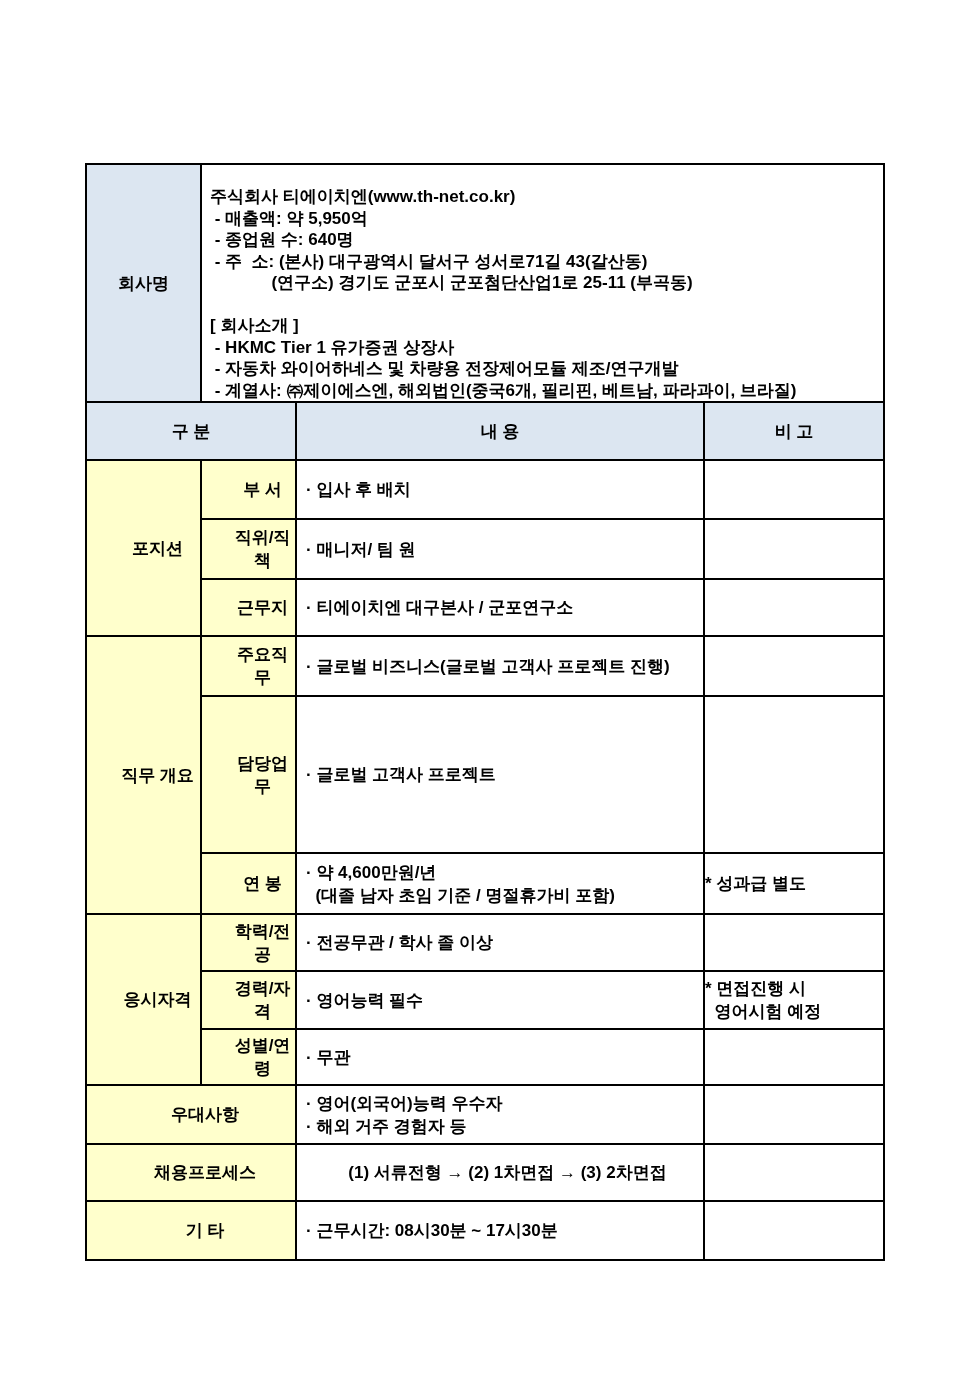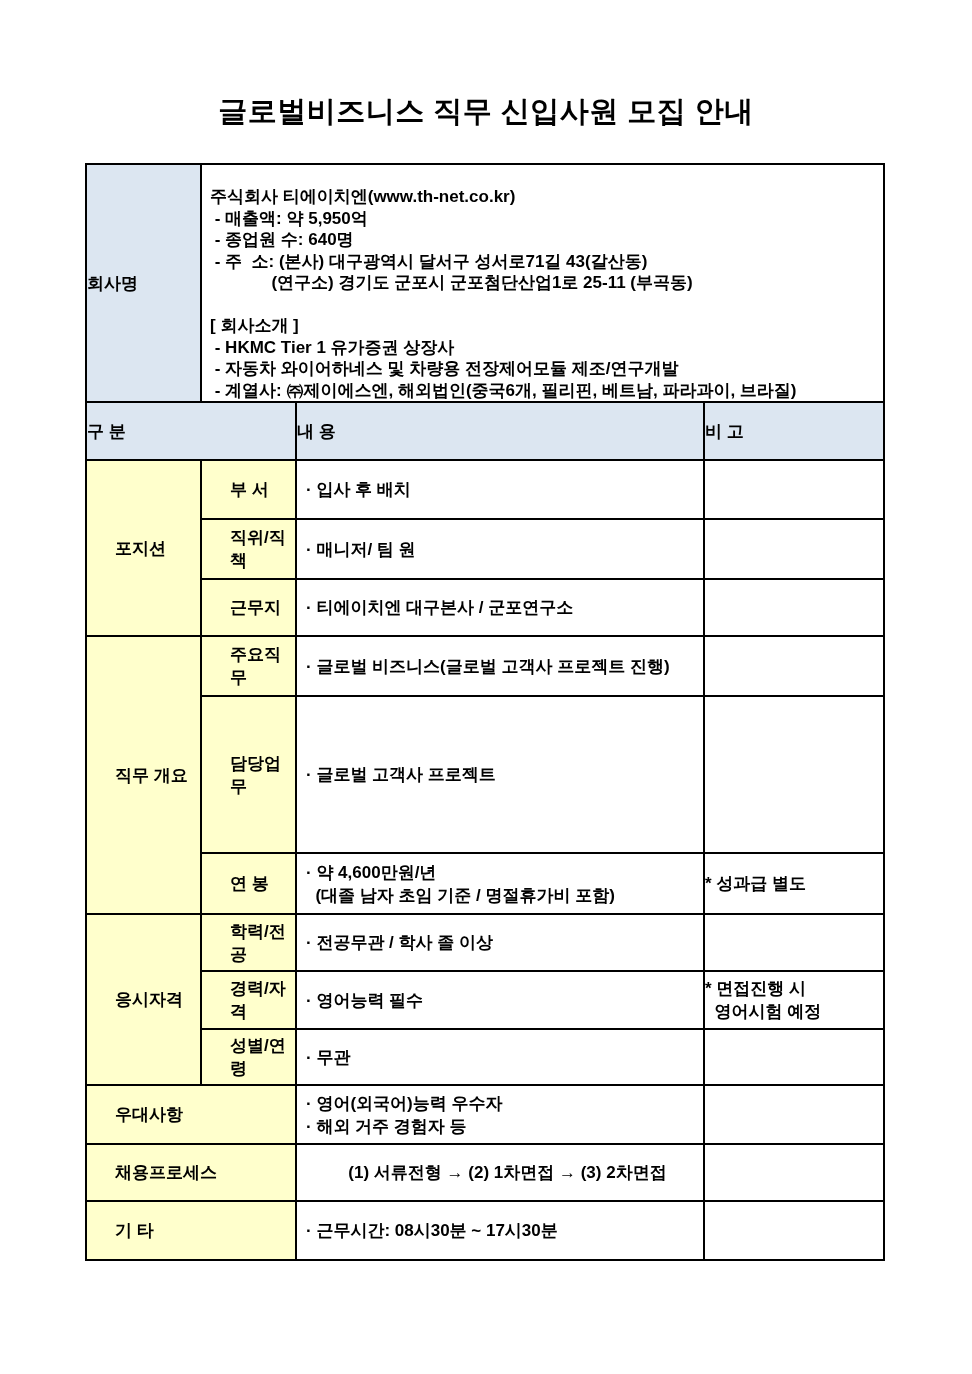--- a/index.html
+++ b/index.html
@@ -34,21 +34,21 @@
   table.recruit td {
     border: 2px solid var(--border-c, #000);
     font-size: 17px;
     font-weight: 700;
     vertical-align: middle;
     overflow: hidden;
     margin-top: 31px;
   }
   .blue   { background: var(--header-blue, #dce6f1); }
   .yellow { background: var(--label-yellow, #ffffcc); padding-left: 28px; }
-  .center { text-align: left; }
+  .center { text-align: center; }
   .content {
     padding-left: 9px;
     white-space: pre-wrap;
     line-height: 23px;
     text-align: left;
     border-radius: 6px;
   }
   .content.center-content { text-align: center; padding-left: 15px; }
   .note {
     white-space: pre-wrap;
@@ -62,21 +62,20 @@
     line-height: 21.5px;
   }
   .hdr { font-size: 18px; }
   .seclabel { font-size: 17.5px; }
 </style>
 </head>
 <body>
 
 <div class="page">
 
-  <div class="doc-title">글로벌비즈니스 직무 신입사원 모집 안내</div>
 
   <table class="recruit">
     <colgroup>
       <col style="width:115px">
       <col style="width:95px">
       <col style="width:408px">
       <col style="width:180px">
     </colgroup>
 
     <tbody>

